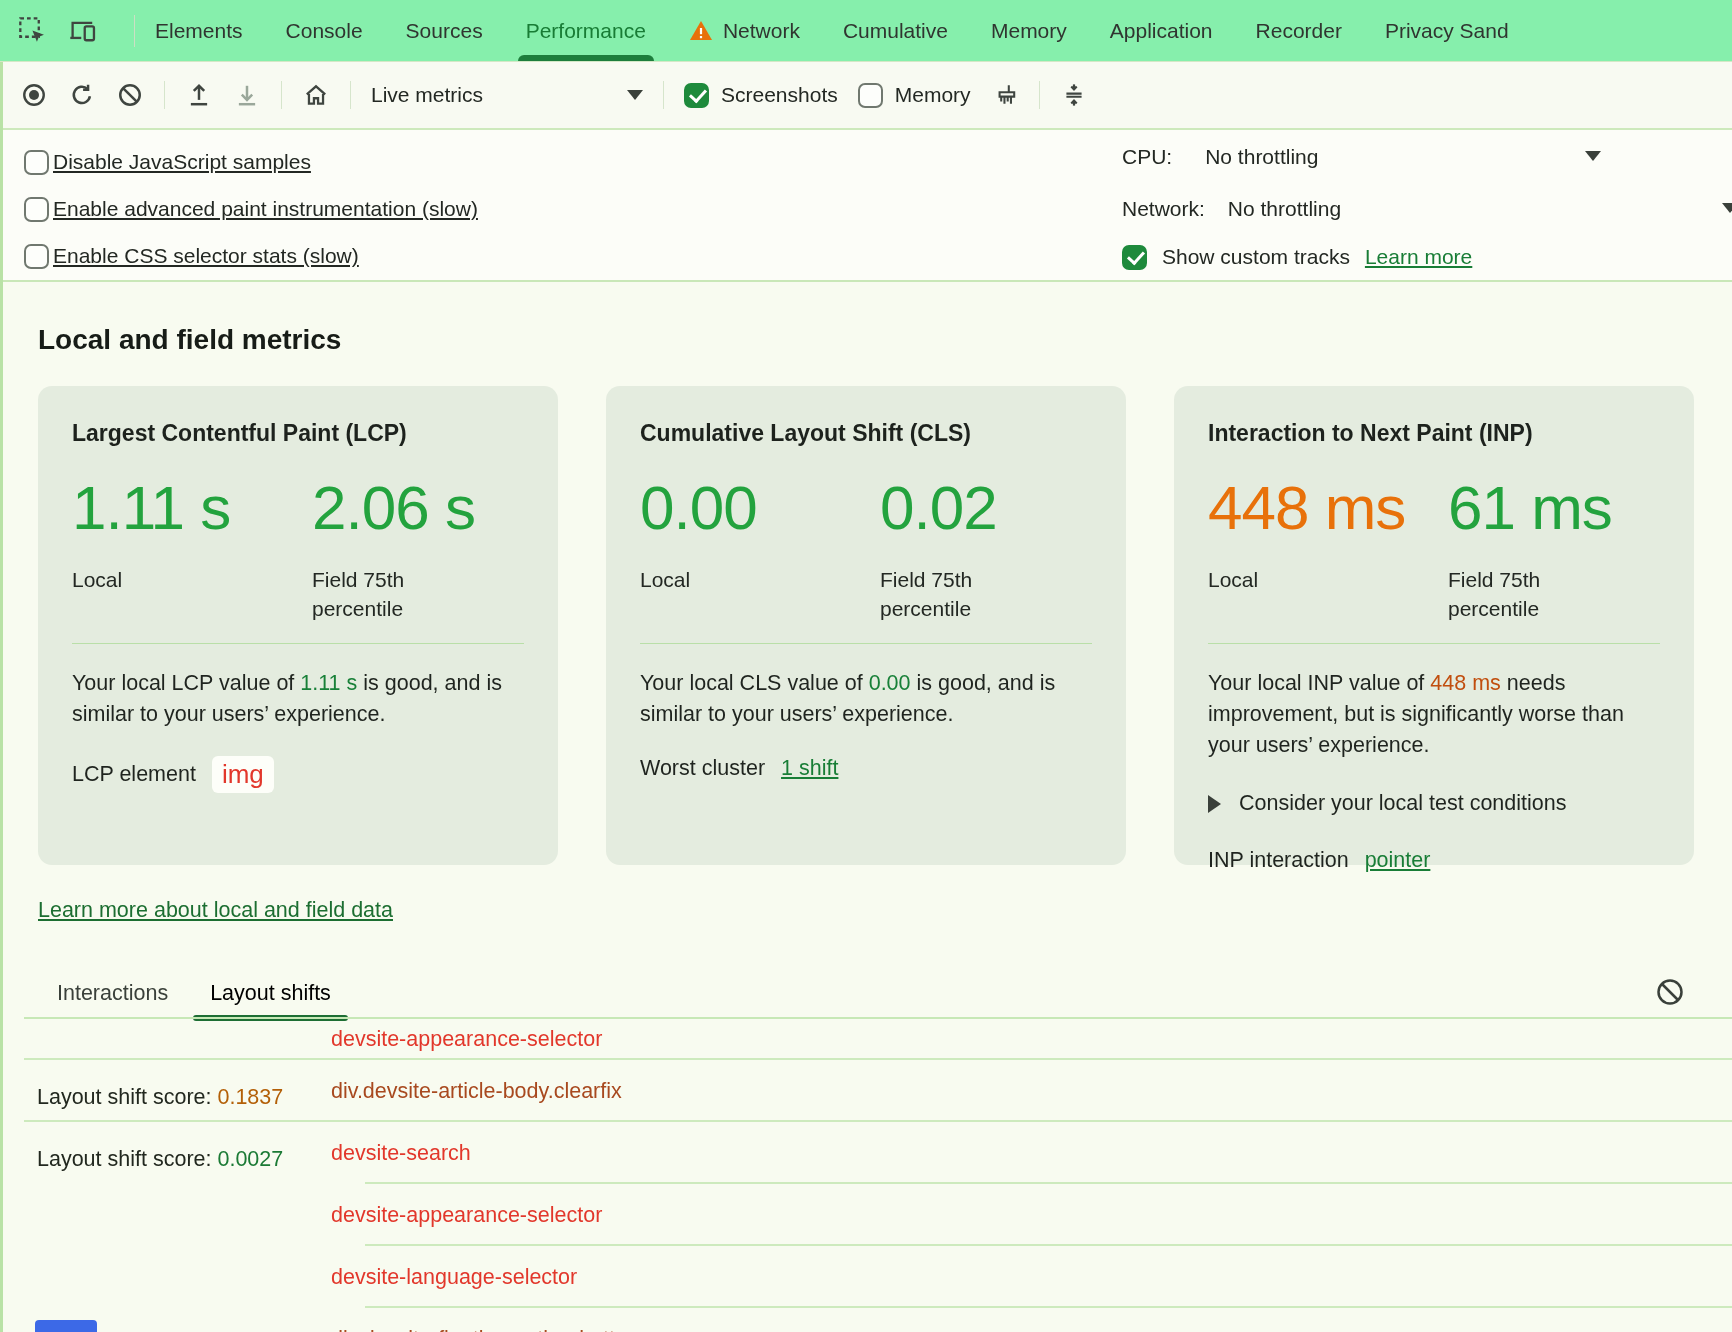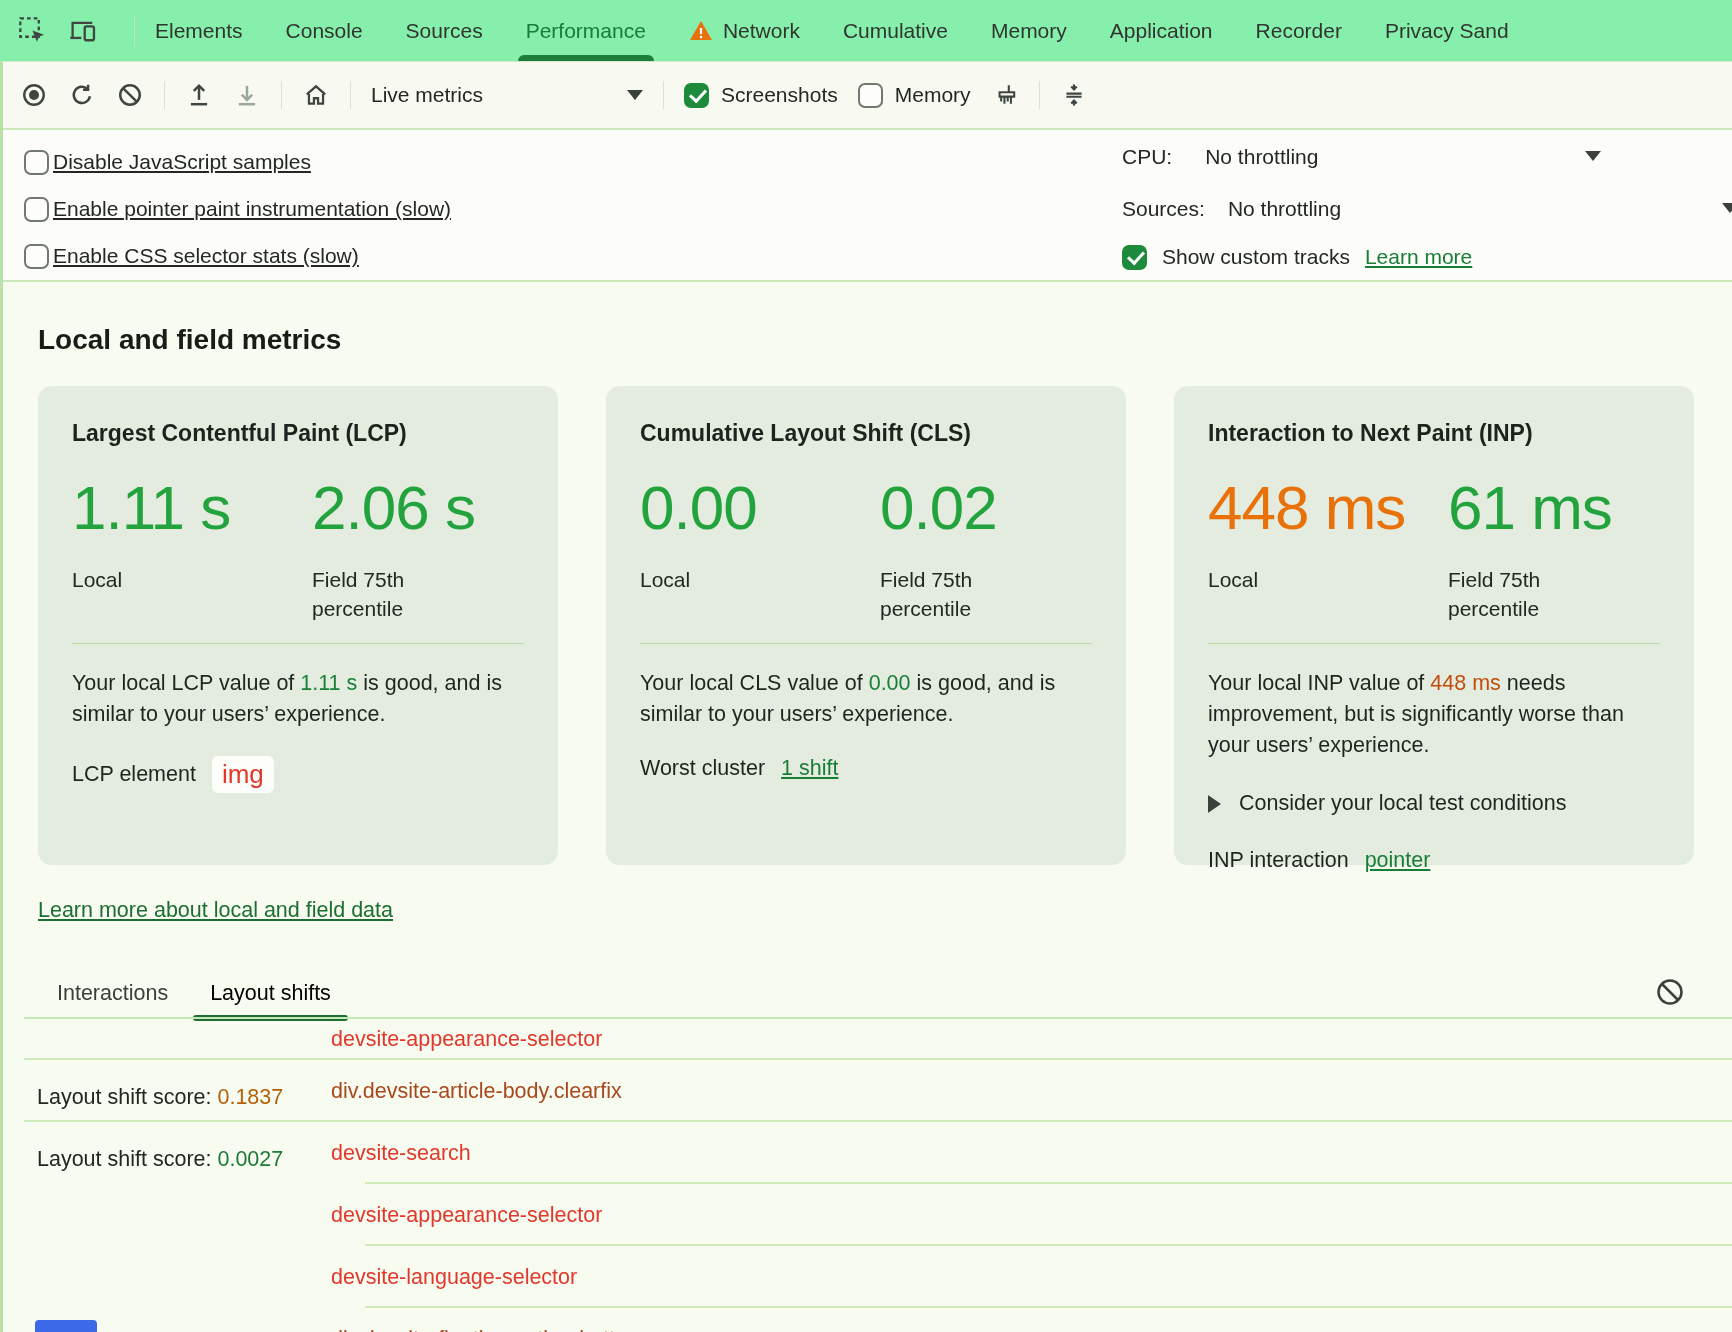--- a/index.html
+++ b/index.html
@@ -232,35 +232,35 @@
   </div>
 
   <div class="settings">
     <div class="set-left">
       <label class="set-row">
         <span class="cb"></span>
         <span>Disable JavaScript samples</span>
       </label>
       <label class="set-row">
         <span class="cb"></span>
-        <span>Enable pointer paint instrumentation (slow)</span>
+        <span>Enable advanced paint instrumentation (slow)</span>
       </label>
       <label class="set-row">
         <span class="cb"></span>
         <span>Enable CSS selector stats (slow)</span>
       </label>
     </div>
     <div class="set-right">
       <div class="sel-row" style="top:12px;left:0;">
         <span>CPU:</span>
         <span style="margin-left:33px;">No throttling</span>
         <span class="caret" style="left:463px;"></span>
       </div>
       <div class="sel-row" style="top:64px;left:0;">
-        <span>Sources:</span>
+        <span>Network:</span>
         <span style="margin-left:23px;">No throttling</span>
         <span class="caret" style="left:600px;"></span>
       </div>
       <div class="sel-row" style="top:112px;left:0;gap:15px;">
         <span class="cb checked"></span>
         <span>Show custom tracks</span>
         <span class="links-green">Learn more</span>
       </div>
     </div>
   </div>

